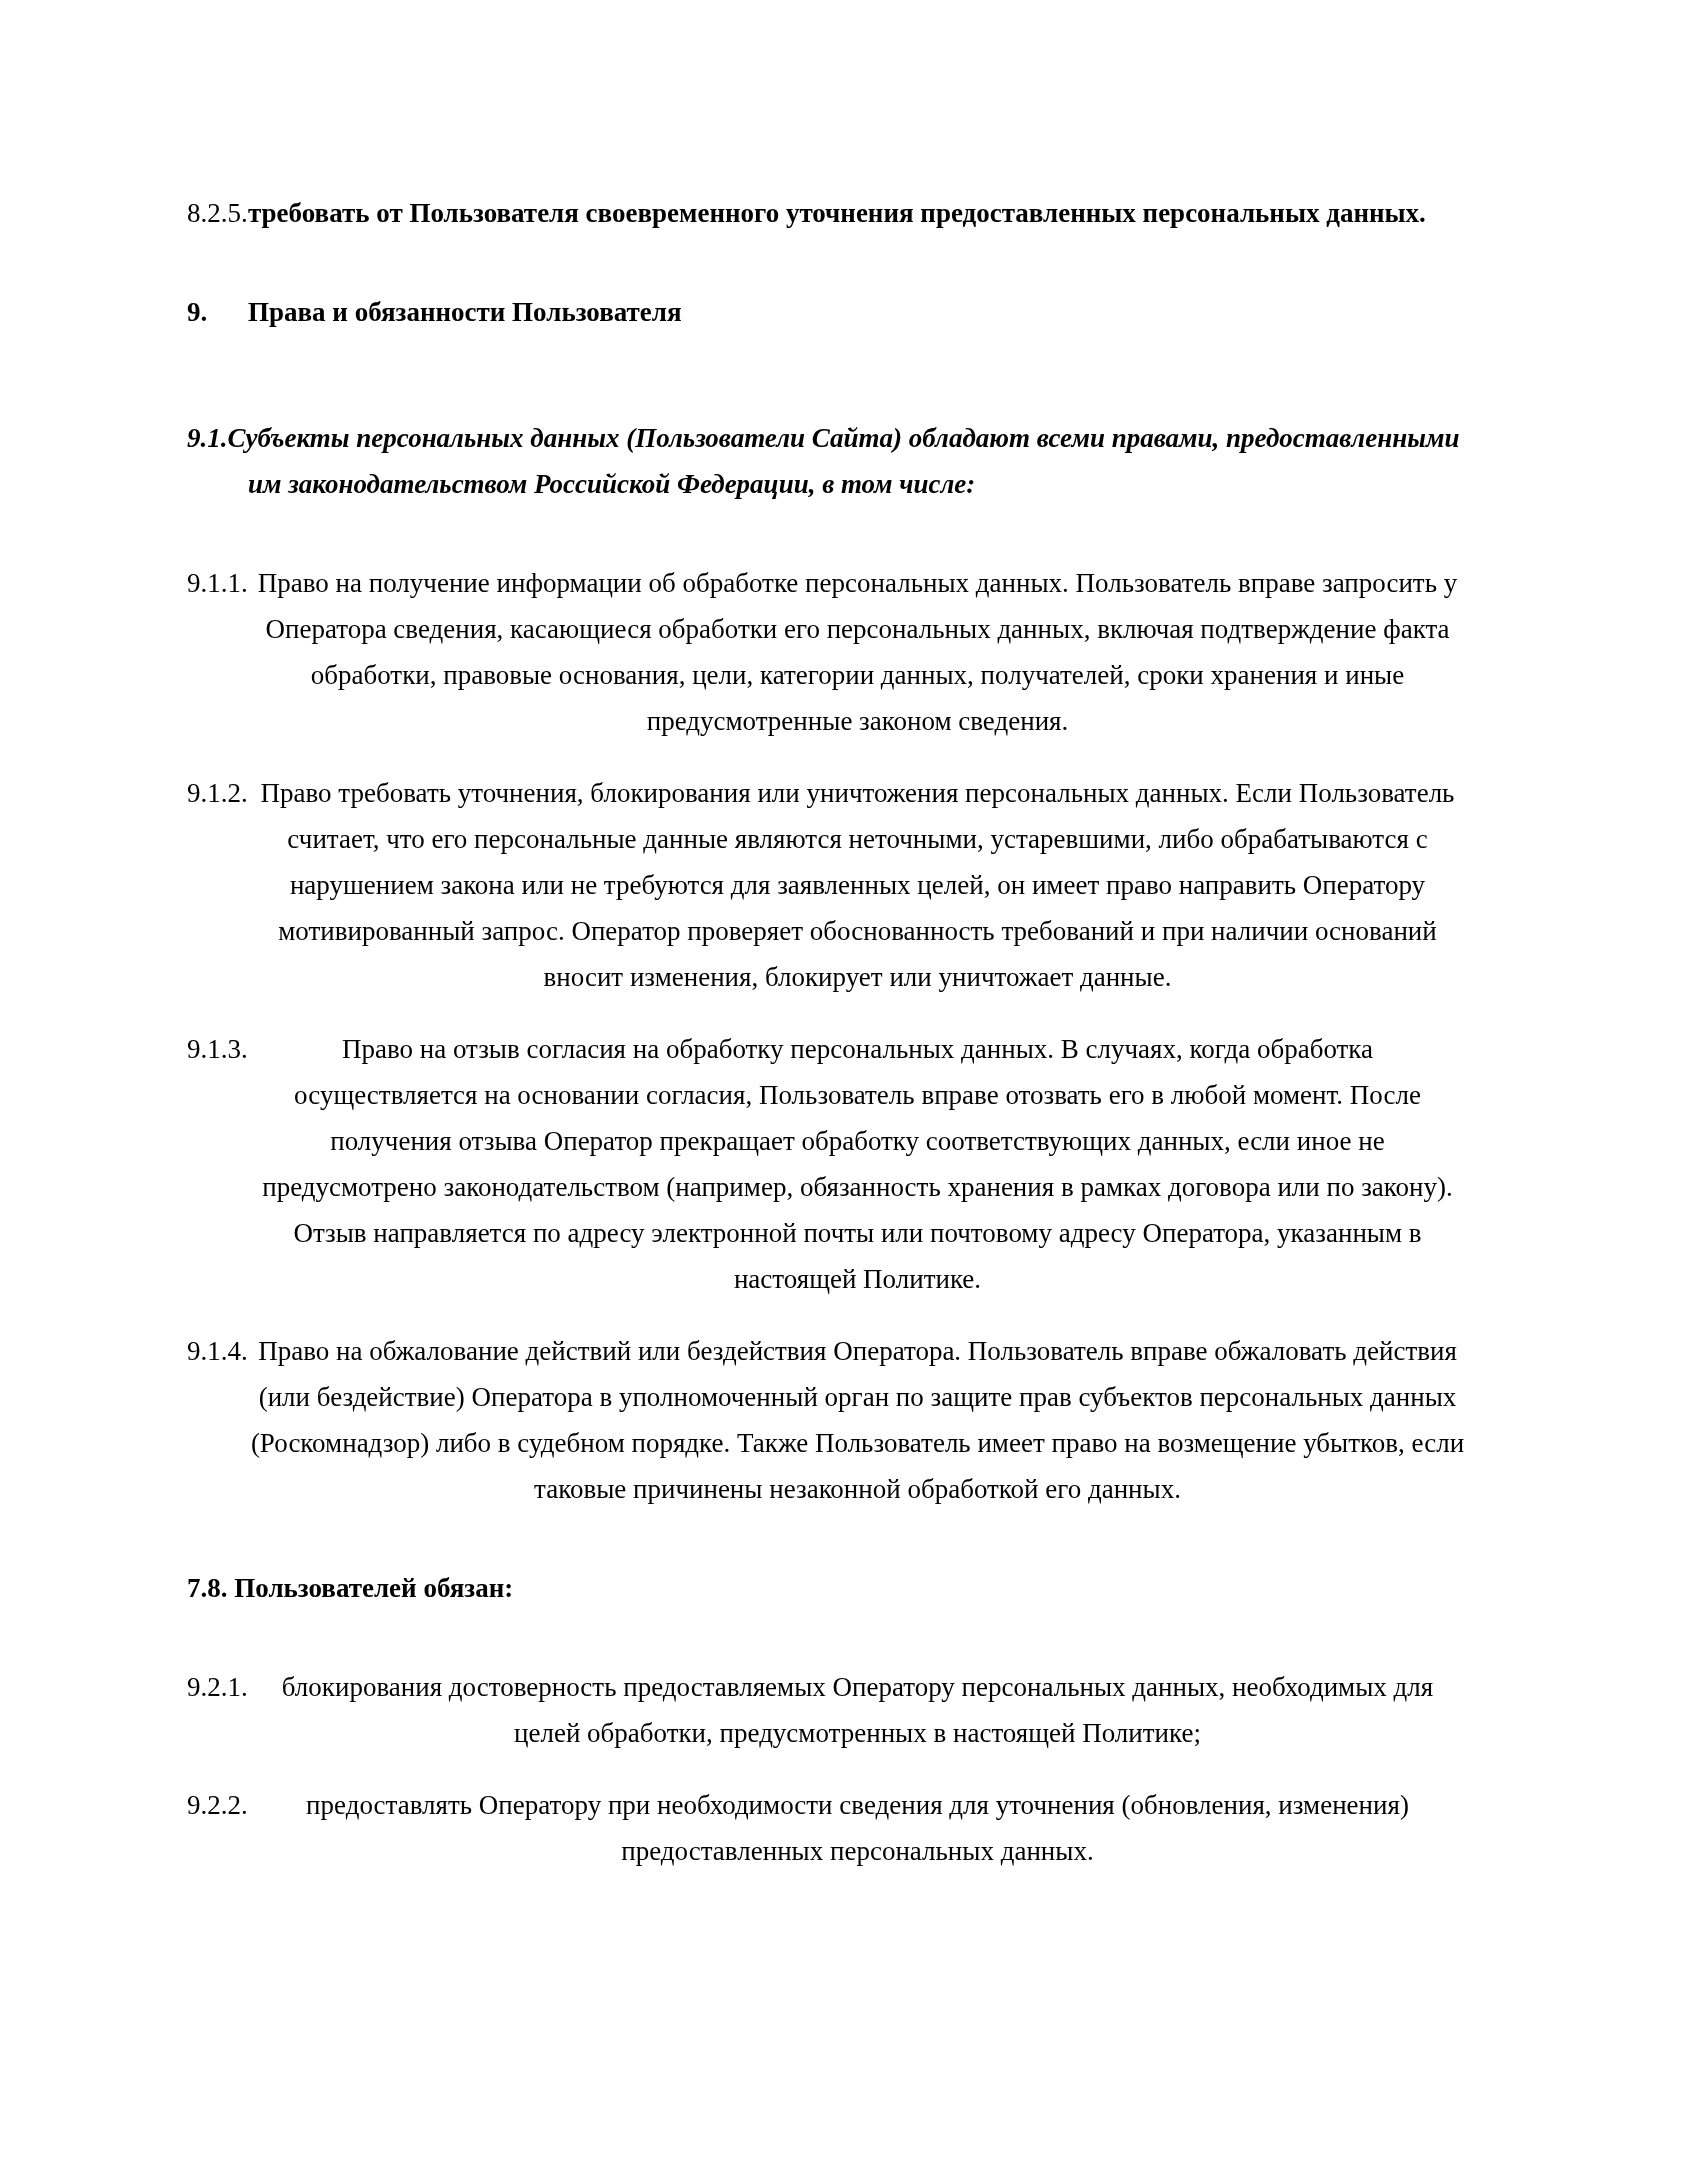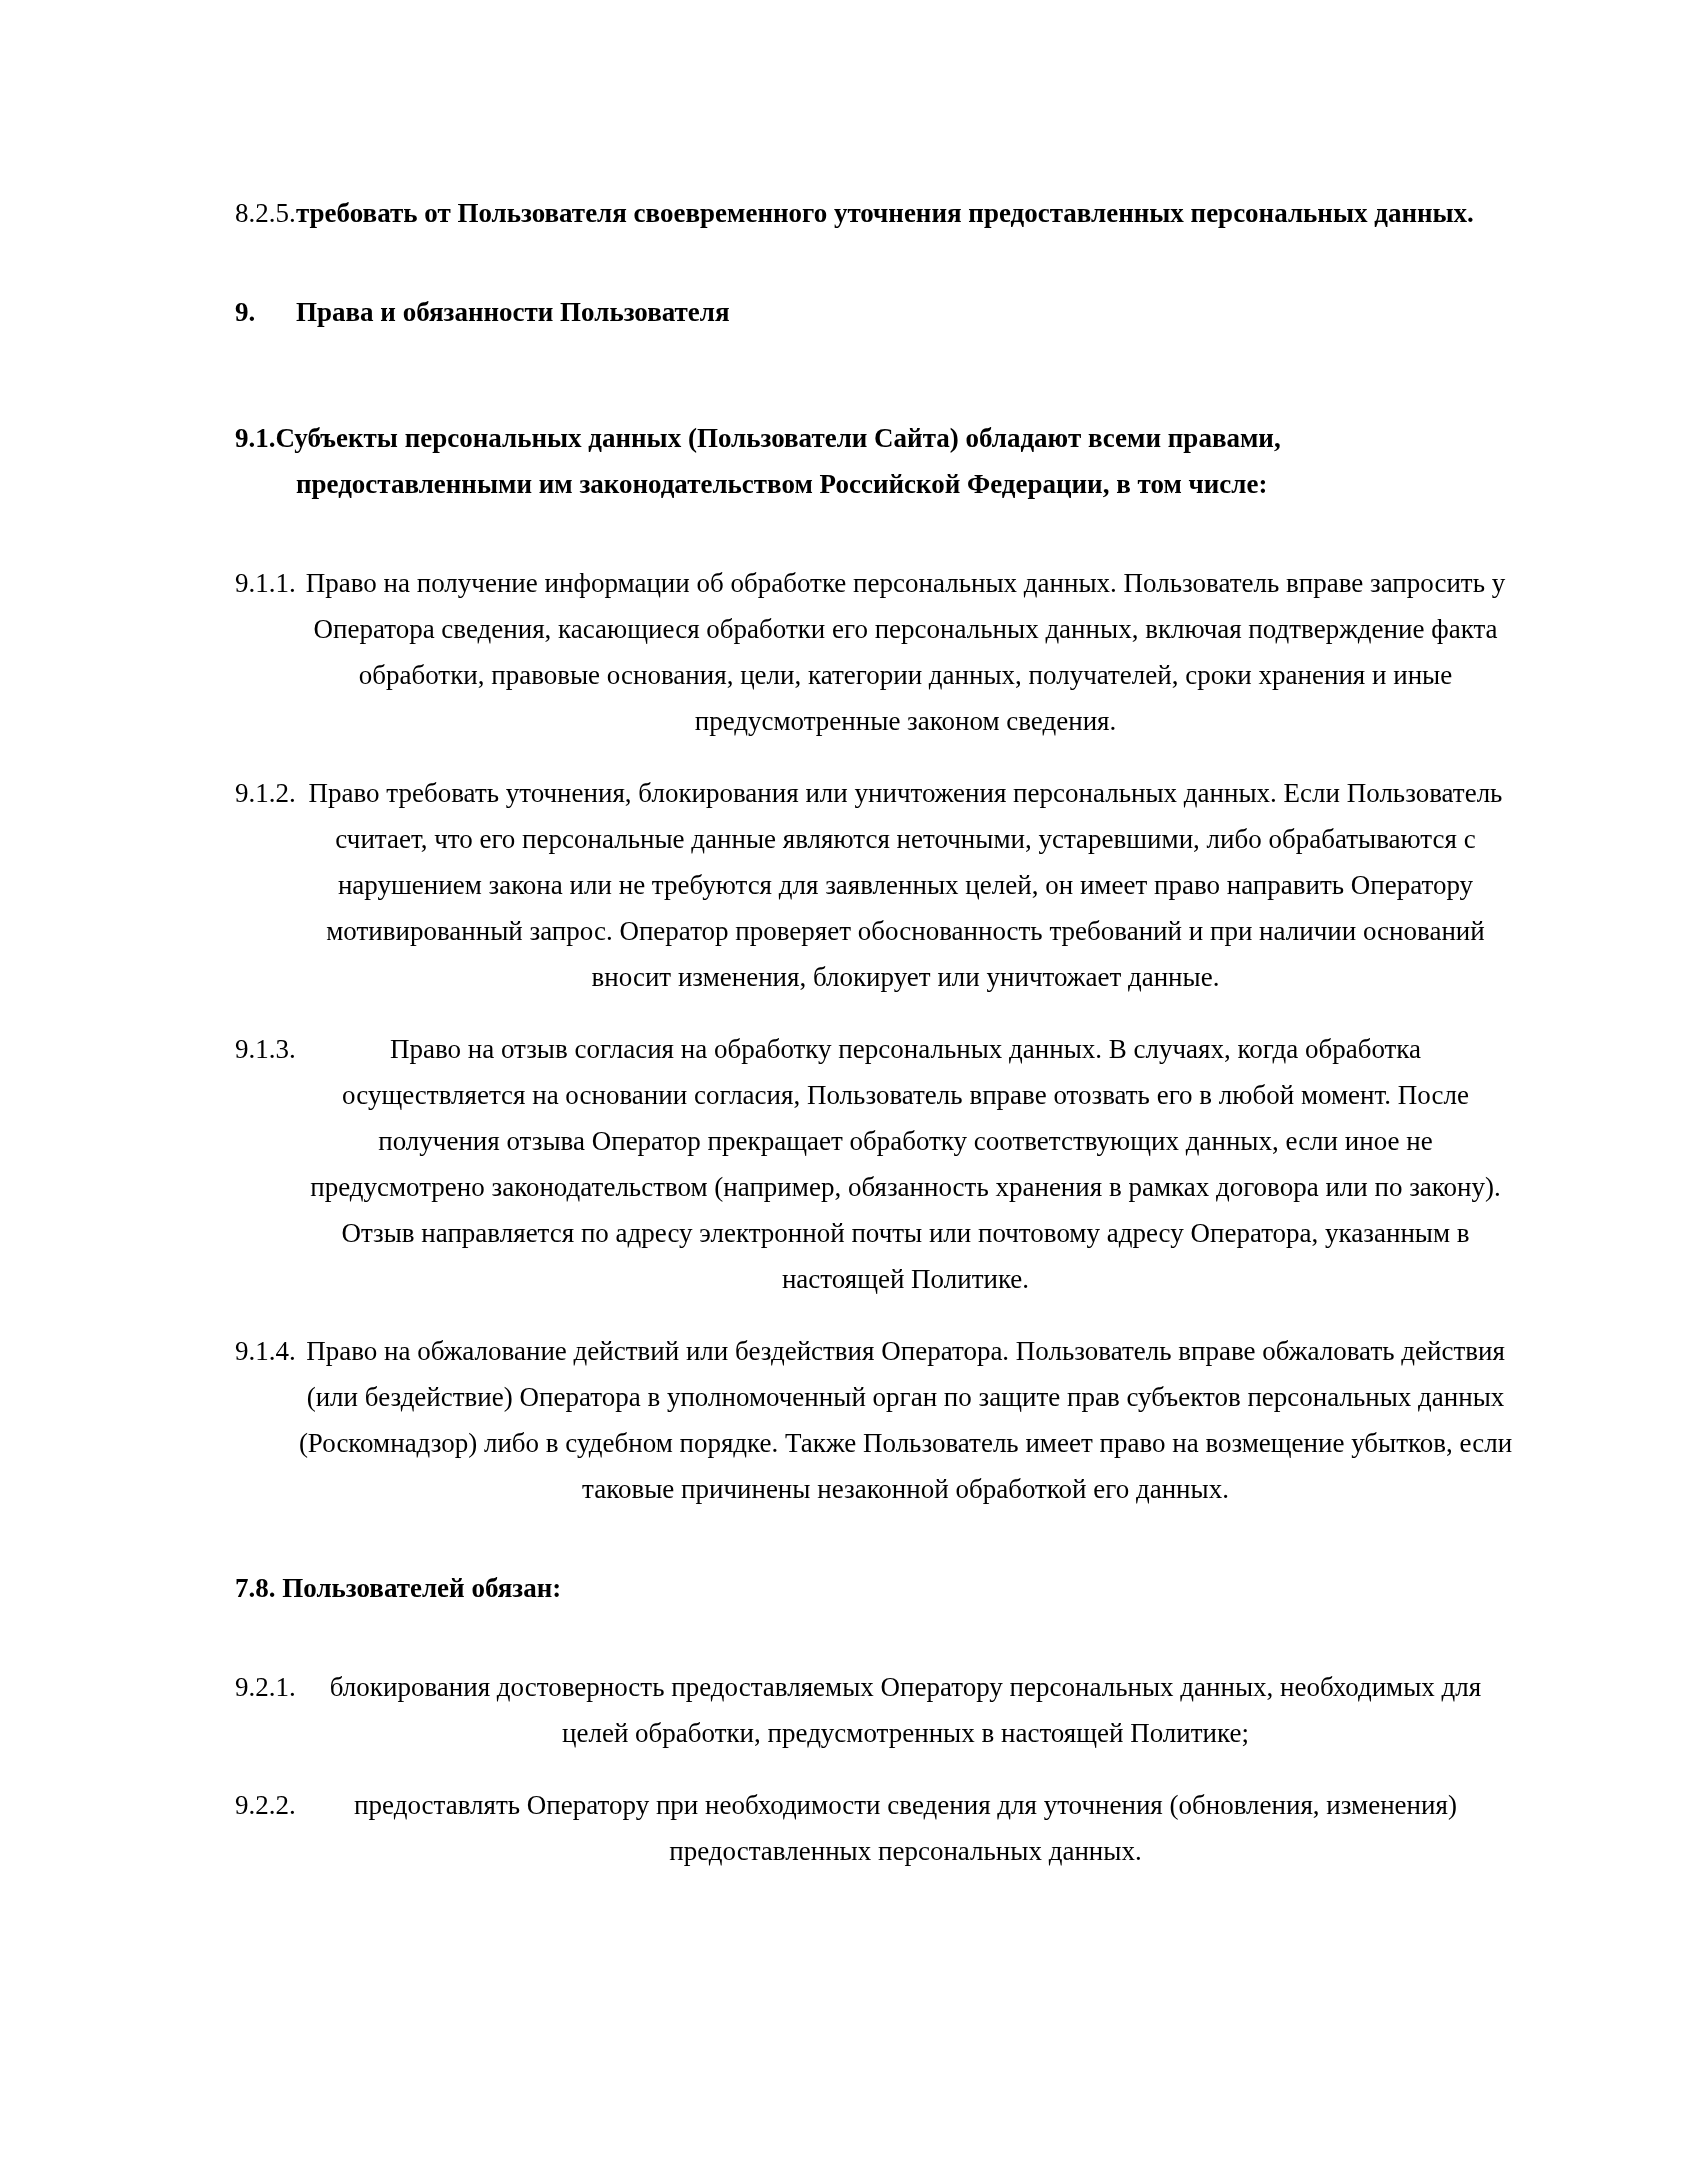--- a/index.html
+++ b/index.html
@@ -18,21 +18,20 @@
     background: #ffffff;
     box-sizing: border-box;
     overflow: hidden;
   }
   
   .content {
     position: absolute;
     left: 187px;
     top: 190px;
     width: 1280px;
-    margin-left: 48px;
   }
 
   
   .para {
     position: relative;
     margin: 0 0 0 0;
     padding-left: 61px;           
     font-size: 27px;
     line-height: 46px;
     text-align: justify;
@@ -74,20 +73,21 @@
 
   
   .p-bold {
     position: relative;
     font-size: 27px;
     line-height: 46px;
     font-weight: bold;
     text-align: left;
     padding-left: 61px;
     text-indent: -61px;
+    font-style: italic;
   }
   .p-bold .num { font-weight: bold; }
 
   
   .p-bold-flat {
     font-size: 27px;
     line-height: 46px;
     font-weight: bold;
     text-align: left;
   }

